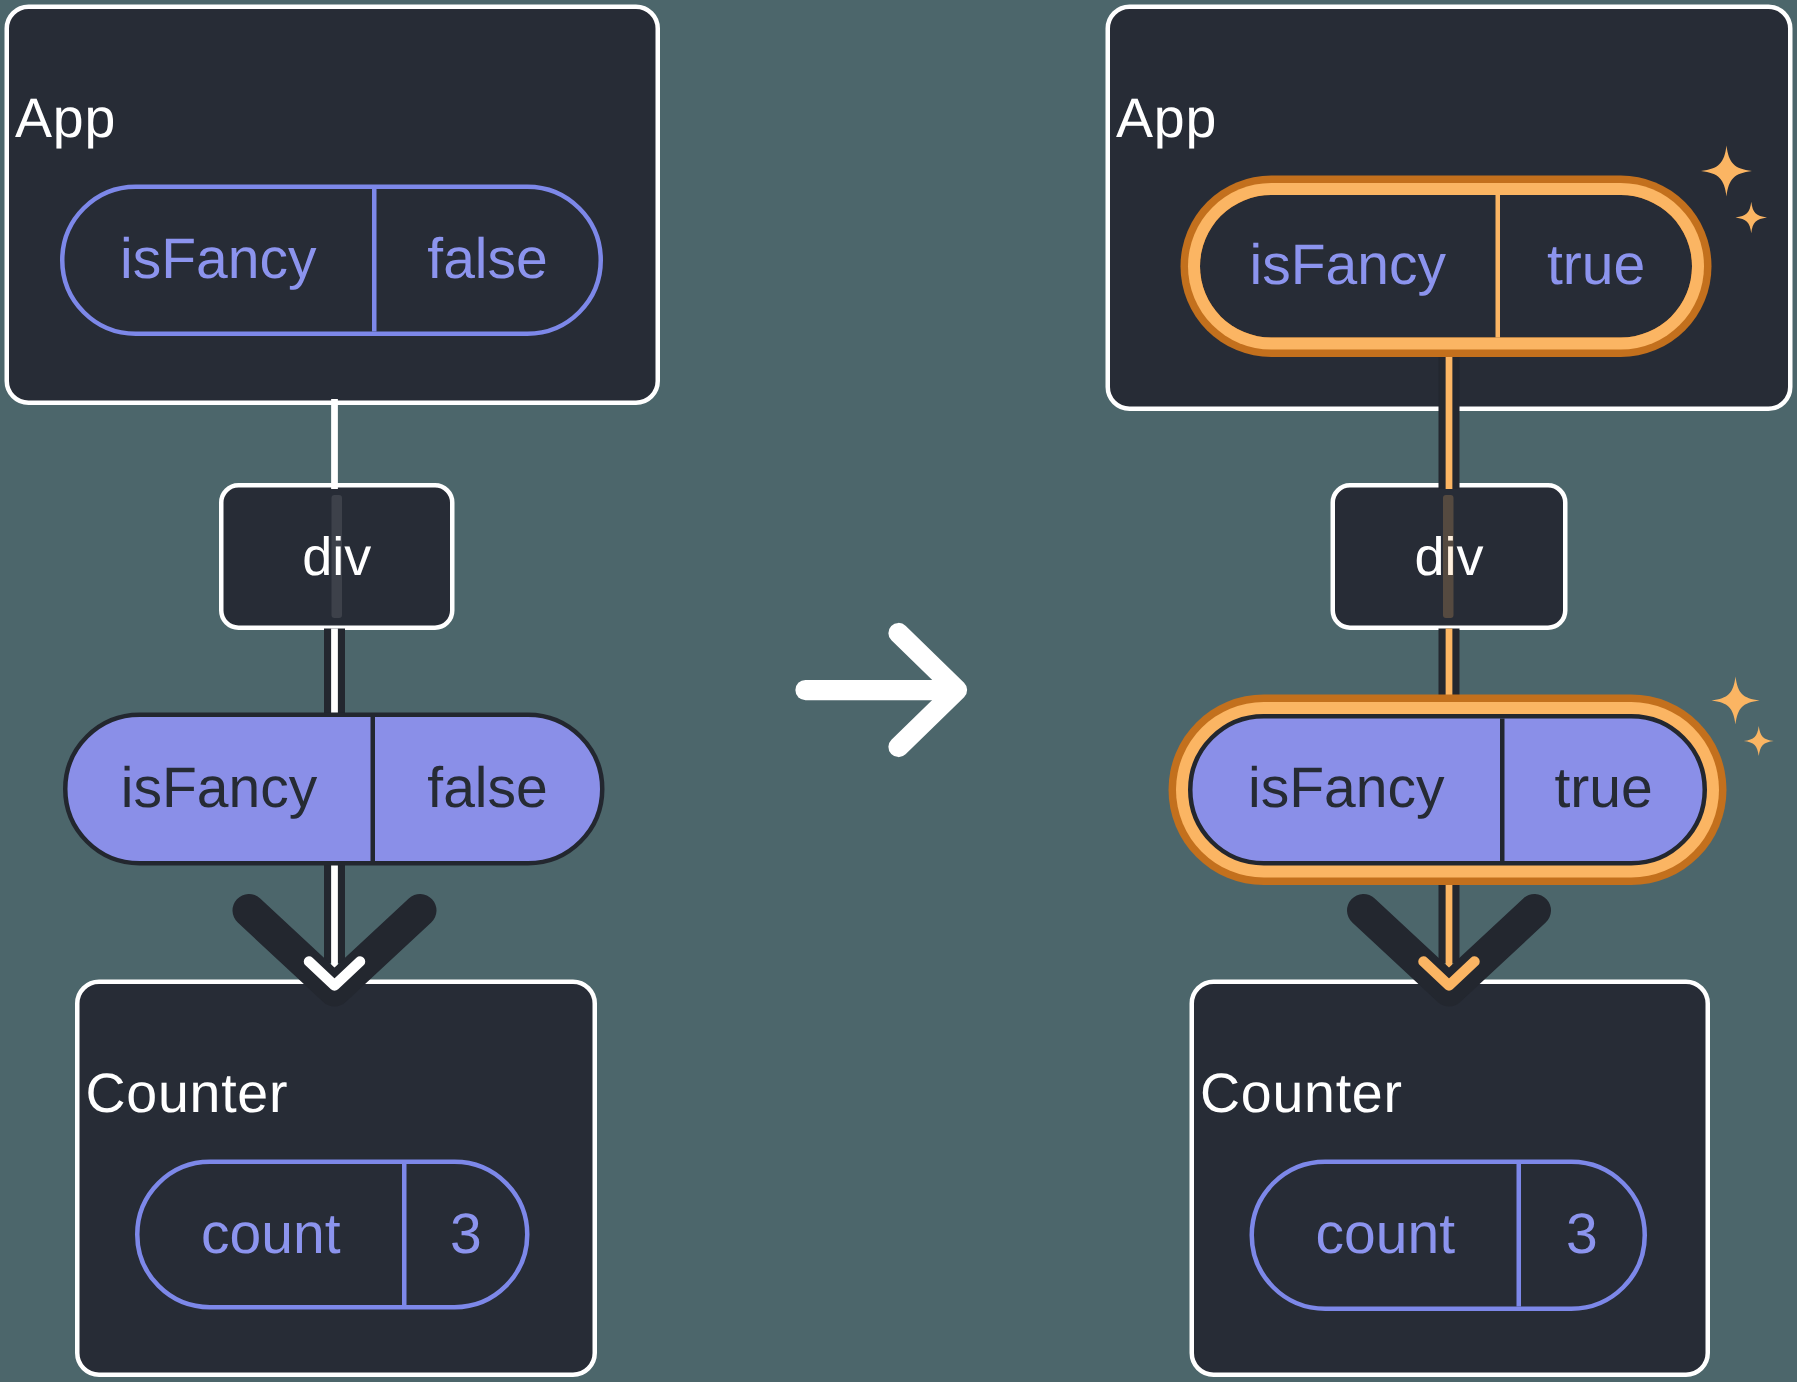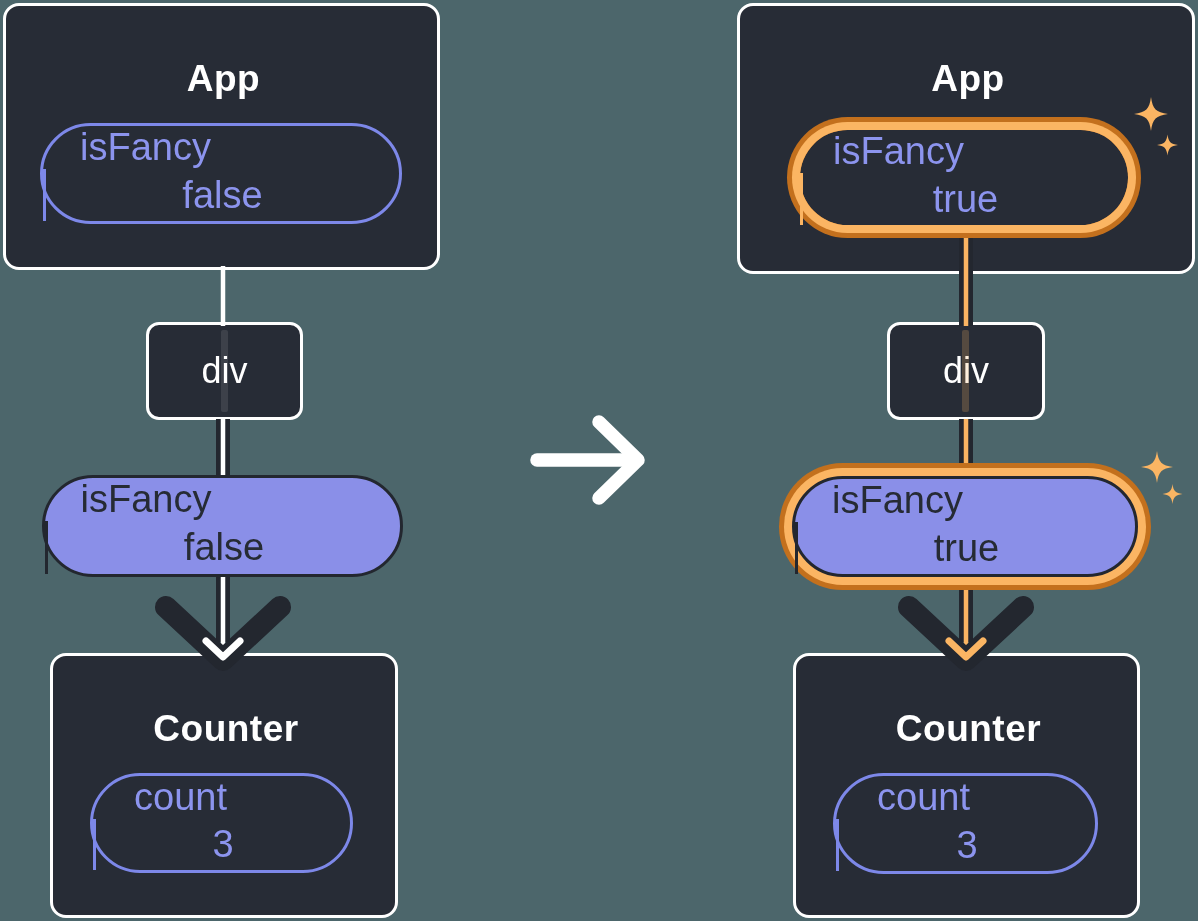--- a/index.html
+++ b/index.html
@@ -11,28 +11,28 @@
     --purple-text:#8C94EE;
     --purple-fill:#8A8FE8;
     --orange:#FBB563;
     --orange-dark:#C3701D;
   }
   html,body{margin:0;padding:0;}
   body{background:var(--bg);font-family:"Liberation Sans", sans-serif;}
   .canvas{position:relative;width:1198px;height:921px;background:var(--bg);overflow:hidden;}
 
   .card{position:absolute;background:var(--card);border:3px solid var(--white);border-radius:16px;box-sizing:border-box;}
-  .card-title{position:absolute;left:4px;right:0;top:52px;text-align:center;color:var(--white);
-    font-size:37px;font-weight:700;letter-spacing:0.5px;}
+  .card-title{position:absolute;left:4px;right:0;top:52px;text-align:left;color:var(--white);
+    font-size:37px;font-weight:400;letter-spacing:0.5px;}
   .node-label{display:flex;align-items:center;justify-content:center;width:100%;height:100%;
     color:var(--white);font-size:36px;font-weight:500;text-align:center;}
 
   .ghost-strip{position:absolute;top:5px;bottom:5px;width:7px;left:50%;margin-left:-4px;border-radius:2px;}
 
-  .pill{position:absolute;display:flex;align-items:stretch;border-radius:999px;box-sizing:border-box;flex-direction:column;}
+  .pill{position:absolute;display:flex;align-items:stretch;border-radius:999px;box-sizing:border-box;}
   .pill-cell{display:flex;align-items:center;justify-content:center;font-size:38px;box-sizing:border-box;}
   .pill-outlined{border:3px solid var(--purple-border);color:var(--purple-text);}
   .pill-outlined .pill-cell + .pill-cell{border-left:3px solid var(--purple-border);}
   .pill-filled{background:var(--purple-fill);border:3px solid var(--ink);color:#262B34;}
   .pill-filled .pill-cell + .pill-cell{border-left:3px solid var(--ink);}
   .pill-ring{box-shadow:0 0 0 8px var(--orange), 0 0 0 13px var(--orange-dark);}
   .pill-orange-divider .pill-cell + .pill-cell{border-left:3px solid var(--orange);}
   .pill-app-right{color:var(--purple-text);}
   .val-bold{font-weight:normal;}
 

